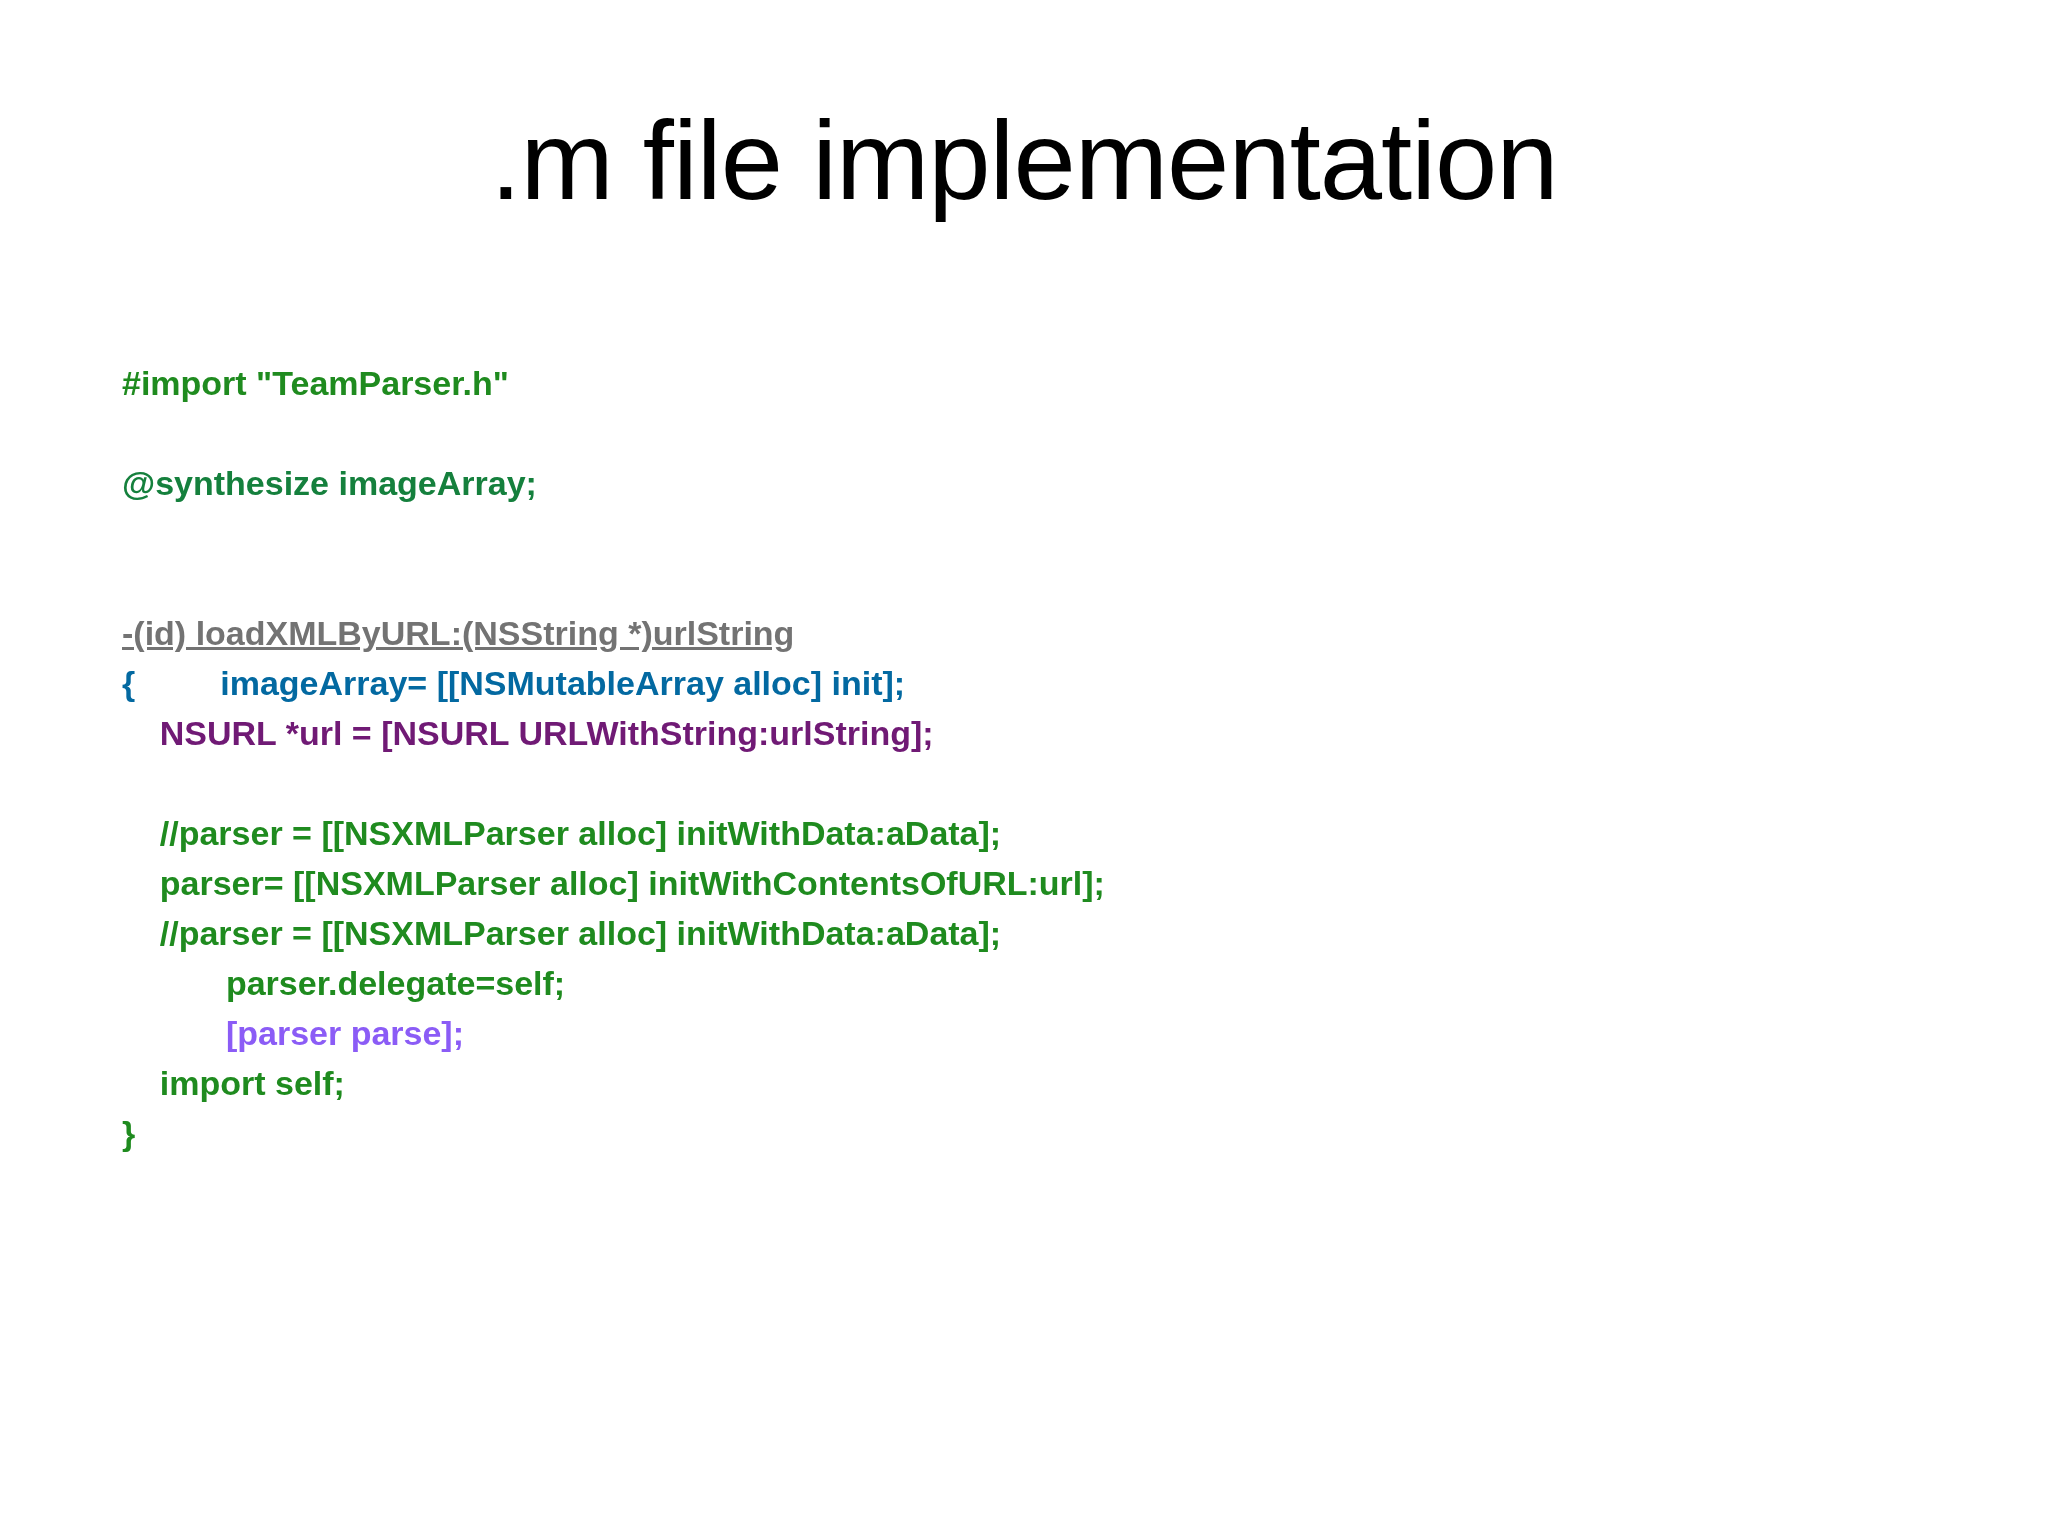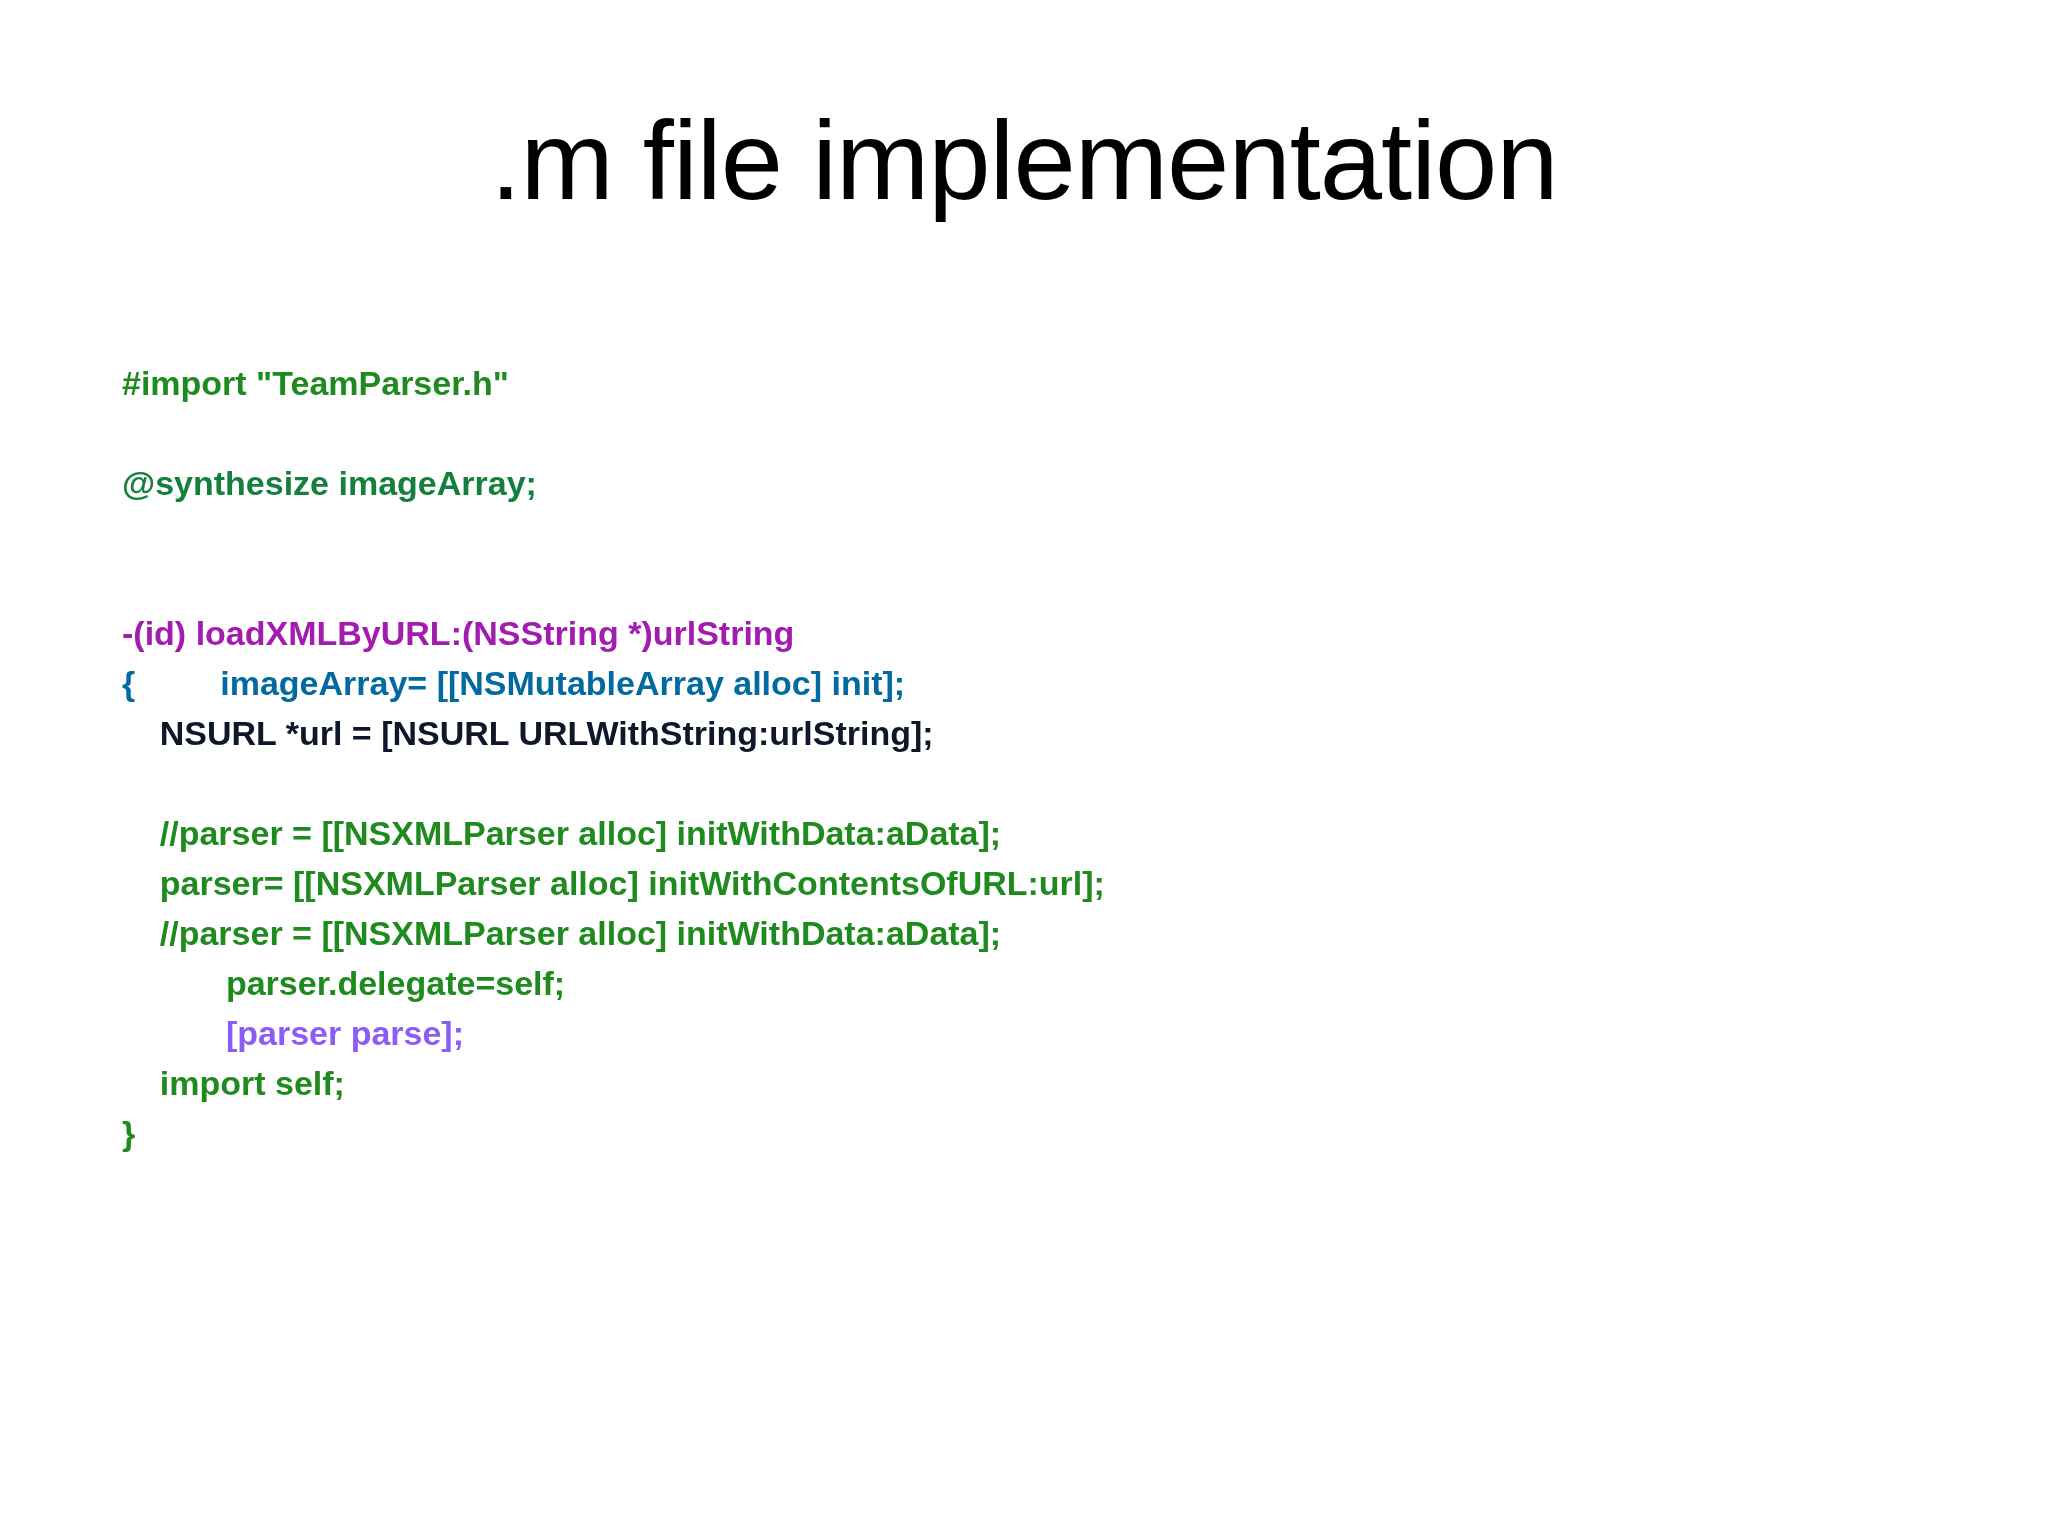--- a/index.html
+++ b/index.html
@@ -48,23 +48,23 @@
 
 <div class="slide" style="background: rgb(255, 255, 255);">
   <h1 class="slide-title" style="color: rgb(0, 0, 0);">.m file implementation</h1>
 
   <div class="code-block">
       <div class="code-line" style="color: rgb(31, 139, 31);">#import "TeamParser.h"</div>
       <div class="code-line" style="color: rgb(31, 139, 31);"></div>
       <div class="code-line" style="color: #15803d;">@synthesize imageArray;</div>
       <div class="code-line" style="color: rgb(31, 139, 31);"></div>
       <div class="code-line" style="color: rgb(31, 139, 31);"></div>
-      <div class="code-line" style="color: #a21caf;">-(id) loadXMLByURL:(NSString *)urlString</div>
+      <div class="code-line" style="color: #737373; text-decoration: underline;">-(id) loadXMLByURL:(NSString *)urlString</div>
       <div class="code-line" style="color: #0369a1;">{         imageArray= [[NSMutableArray alloc] init];</div>
-      <div class="code-line" style="color: #0f172a;">    NSURL *url = [NSURL URLWithString:urlString];</div>
+      <div class="code-line" style="color: #701a75;">    NSURL *url = [NSURL URLWithString:urlString];</div>
       <div class="code-line" style="color: rgb(31, 139, 31);"></div>
       <div class="code-line" style="color: rgb(31, 139, 31);">    //parser = [[NSXMLParser alloc] initWithData:aData];</div>
       <div class="code-line" style="color: rgb(31, 139, 31);">    parser= [[NSXMLParser alloc] initWithContentsOfURL:url];</div>
       <div class="code-line" style="color: rgb(31, 139, 31);">    //parser = [[NSXMLParser alloc] initWithData:aData];</div>
       <div class="code-line" style="color: rgb(31, 139, 31);">           parser.delegate=self;</div>
       <div class="code-line" style="color: #8b5cf6;">           [parser parse];</div>
       <div class="code-line" style="color: rgb(31, 139, 31);">    import self;</div>
       <div class="code-line" style="color: rgb(31, 139, 31);">}</div>
     </div>
 </div>

